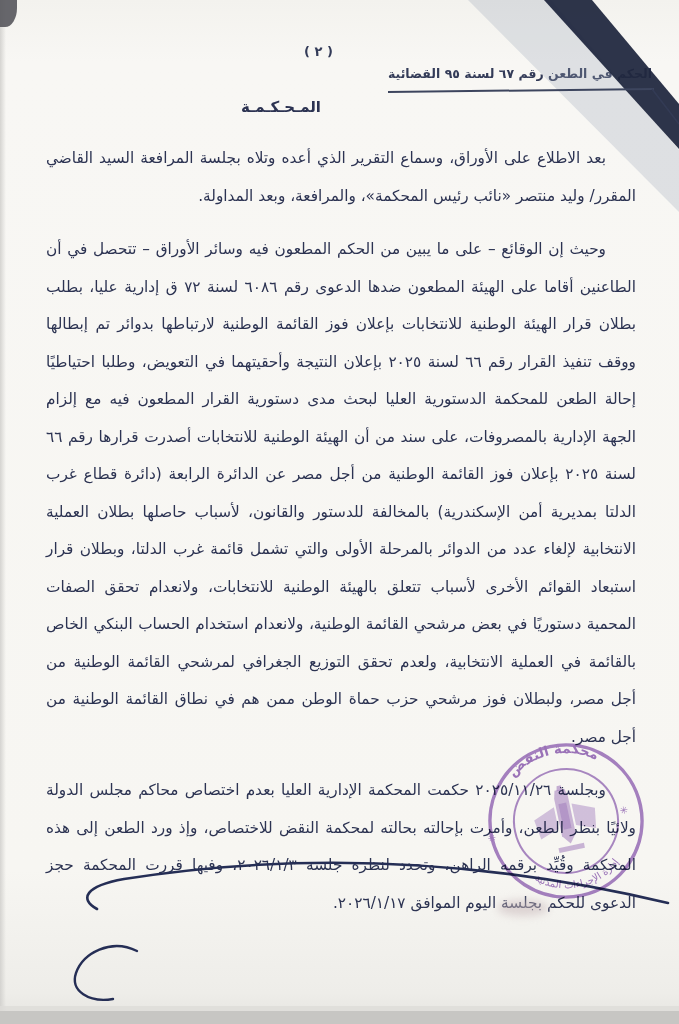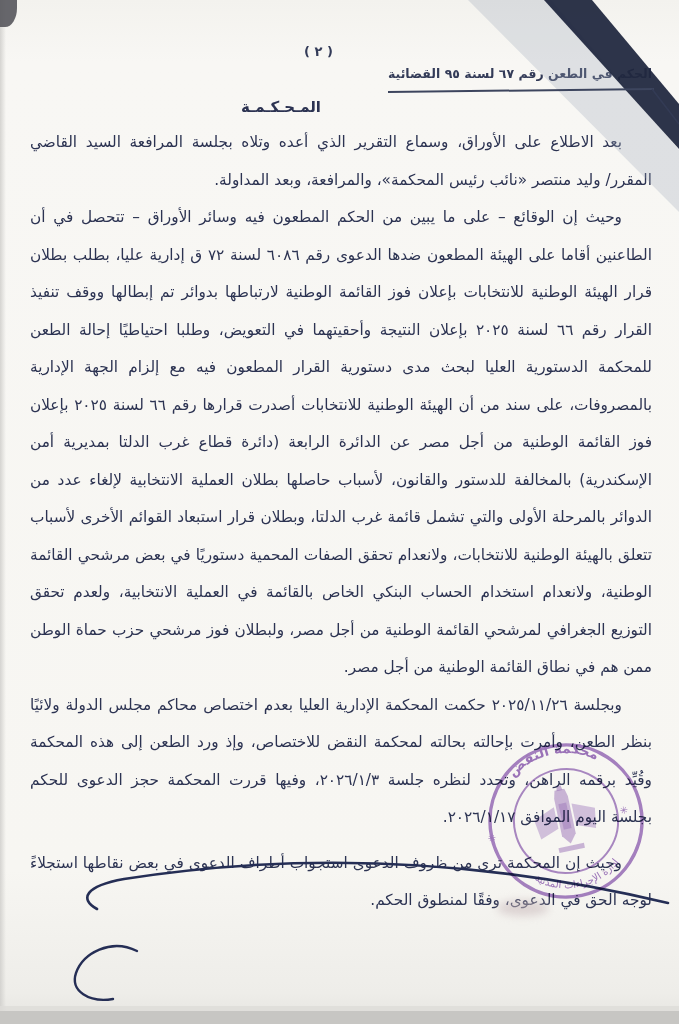--- a/index.html
+++ b/index.html
@@ -14,21 +14,21 @@
   .edge-bottom{position:absolute;left:0;bottom:0;width:100%;height:13px;background:#c7c6c3;}
   .edge-bottom2{position:absolute;left:0;bottom:13px;width:100%;height:5px;background:#dddcd8;opacity:.8;}
   .corner-blob{position:absolute;left:0;top:0;width:17px;height:27px;background:#56565c;
     border-radius:0 0 70% 0;opacity:.9;}
   .page-number{position:absolute;top:44px;left:0;right:42px;text-align:center;
     font-size:13px;font-weight:bold;color:#333b58;}
   .case-ref{position:absolute;top:66px;right:27px;font-size:12.5px;font-weight:bold;color:#333b58;}
   .section-title{position:absolute;top:98px;right:358px;font-size:15px;font-weight:bold;color:#2c3352;}
   .body-text{position:absolute;top:124px;right:27px;left:30px;}
   .body-text p{
-    margin:0;font-size:15.3px;line-height:37.5px;font-weight:500;
+    margin:16px;font-size:15.3px;line-height:37.5px;font-weight:500;
     text-align:justify;text-indent:30px;color:#2c3352;
   }
   .body-text p.gap-before{margin-top:8px;}
   .pen-marks{position:absolute;inset:0;width:679px;height:1024px;pointer-events:none;z-index:5;}
   .stamp{position:absolute;left:483px;top:738px;width:166px;height:166px;
     transform:rotate(-12deg);opacity:.82;mix-blend-mode:multiply;z-index:6;}
   .smudge{position:absolute;left:497px;top:900px;width:52px;height:16px;border-radius:50%;
     background:#c9b9bb;filter:blur(4px);opacity:.55;z-index:4;}
 </style>
 </head>
@@ -42,21 +42,20 @@
   <div class="corner-blob"></div>
 
   <div class="page-number">( ٢ )</div>
   <div class="case-ref">الحكم في الطعن رقم ٦٧ لسنة ٩٥ القضائية</div>
   <div class="section-title">المـحـكـمـة</div>
 
   <div class="body-text">
     <p>بعد الاطلاع على الأوراق، وسماع التقرير الذي أعده وتلاه بجلسة المرافعة السيد القاضي المقرر/ وليد منتصر «نائب رئيس المحكمة»، والمرافعة، وبعد المداولة.</p>
     <p>وحيث إن الوقائع – على ما يبين من الحكم المطعون فيه وسائر الأوراق – تتحصل في أن الطاعنين أقاما على الهيئة المطعون ضدها الدعوى رقم ٦٠٨٦ لسنة ٧٢ ق إدارية عليا، بطلب بطلان قرار الهيئة الوطنية للانتخابات بإعلان فوز القائمة الوطنية لارتباطها بدوائر تم إبطالها ووقف تنفيذ القرار رقم ٦٦ لسنة ٢٠٢٥ بإعلان النتيجة وأحقيتهما في التعويض، وطلبا احتياطيًا إحالة الطعن للمحكمة الدستورية العليا لبحث مدى دستورية القرار المطعون فيه مع إلزام الجهة الإدارية بالمصروفات، على سند من أن الهيئة الوطنية للانتخابات أصدرت قرارها رقم ٦٦ لسنة ٢٠٢٥ بإعلان فوز القائمة الوطنية من أجل مصر عن الدائرة الرابعة (دائرة قطاع غرب الدلتا بمديرية أمن الإسكندرية) بالمخالفة للدستور والقانون، لأسباب حاصلها بطلان العملية الانتخابية لإلغاء عدد من الدوائر بالمرحلة الأولى والتي تشمل قائمة غرب الدلتا، وبطلان قرار استبعاد القوائم الأخرى لأسباب تتعلق بالهيئة الوطنية للانتخابات، ولانعدام تحقق الصفات المحمية دستوريًا في بعض مرشحي القائمة الوطنية، ولانعدام استخدام الحساب البنكي الخاص بالقائمة في العملية الانتخابية، ولعدم تحقق التوزيع الجغرافي لمرشحي القائمة الوطنية من أجل مصر، ولبطلان فوز مرشحي حزب حماة الوطن ممن هم في نطاق القائمة الوطنية من أجل مصر.</p>
     <p>وبجلسة ٢٠٢٥/١١/٢٦ حكمت المحكمة الإدارية العليا بعدم اختصاص محاكم مجلس الدولة ولائيًا بنظر الطعن، وأمرت بإحالته بحالته لمحكمة النقض للاختصاص، وإذ ورد الطعن إلى هذه المحكمة وقُيِّد برقمه الراهن، وتحدد لنظره جلسة ٢٠٢٦/١/٣، وفيها قررت المحكمة حجز الدعوى للحكم بجلسة اليوم الموافق ٢٠٢٦/١/١٧.</p>
-    <p class="gap-before">وحيث إن المحكمة ترى من ظروف الدعوى استجواب أطراف الدعوى في بعض نقاطها استجلاءً لوجه الحق في الدعوى، وفقًا لمنطوق الحكم.</p>
   </div>
 
   <div class="smudge"></div>
 
   <svg class="pen-marks" viewBox="0 0 679 1024" aria-hidden="true">
 
     <polygon points="468,0 551,0 679,150 679,212" fill="#9aa5b8" opacity="0.28"></polygon>
 
     <polygon points="544,0 592,0 679,104 679,149" fill="#20273f" opacity="0.94"></polygon>
 

